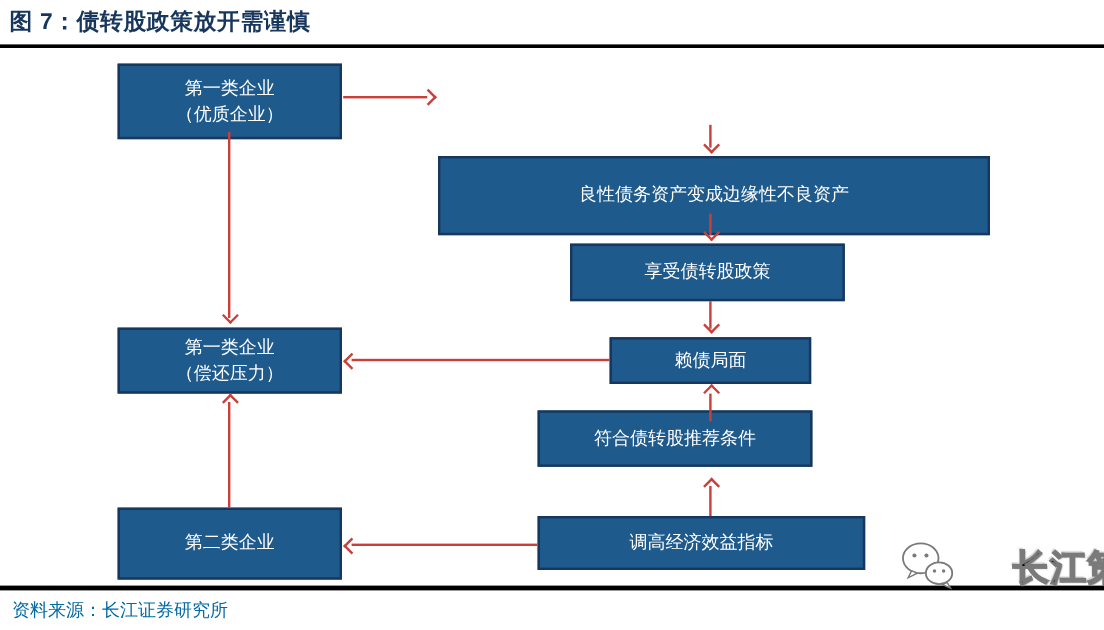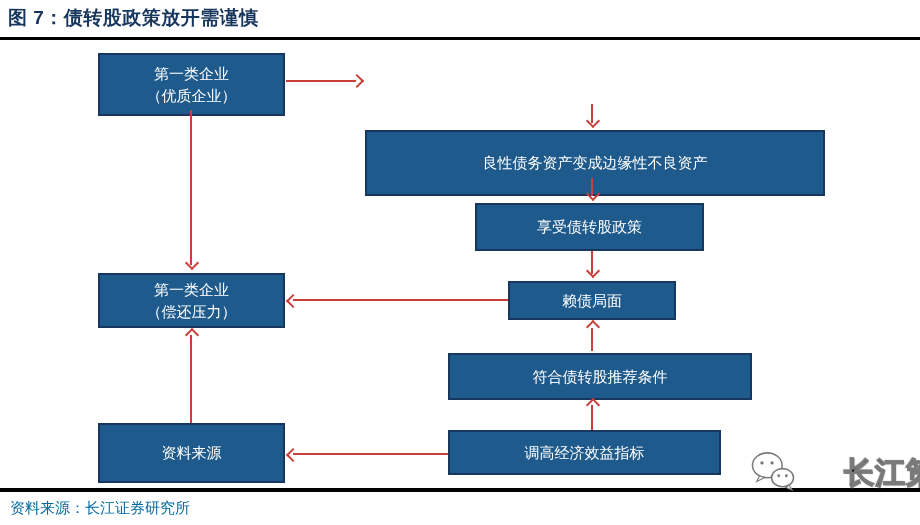--- a/index.html
+++ b/index.html
@@ -20,21 +20,21 @@
   .node{position:absolute;background:var(--node-fill);border:2px solid var(--node-border);
         color:#fff;display:flex;flex-direction:column;align-items:center;justify-content:center;
         text-align:center;font-size:15px;line-height:1.45;box-sizing:border-box;}
 
   .n-tier1{left:98px; top:53px; width:187px;height:63px;}
   .n-lower{left:365px;top:58px; width:460px;height:46px;}
   .n-benign{left:365px;top:130px;width:460px;height:66px;}
   .n-enjoy{left:475px;top:203px;width:229px;height:48px;}
   .n-evade{left:508px;top:281px;width:168px;height:39px;text-align:right;}
   .n-tier2{left:98px; top:273px;width:187px;height:55px;}
-  .n-meet{left:448px;top:353px;width:304px;height:47px;}
+  .n-meet{left:448px;top:342px;width:229px;height:47px;}
   .n-raise{left:448px;top:430px;width:273px;height:45px;}
   .n-tier3{left:98px; top:423px;width:187px;height:60px;}
 
   .edge{position:absolute;background:var(--arrow);}
   .ah{position:absolute;width:8px;height:8px;border-top:2px solid var(--arrow);border-right:2px solid var(--arrow);}
   .ah-right{transform:rotate(45deg);}
   .ah-down{transform:rotate(135deg);}
   .ah-left{transform:rotate(-135deg);}
   .ah-up{transform:rotate(-45deg);}
 
@@ -66,21 +66,21 @@
 
   <div class="node n-tier1">
     <span>第一类企业</span>
     <span>（优质企业）</span>
   </div>
   <div class="node n-tier2">
     <span>第一类企业</span>
     <span>（偿还压力）</span>
   </div>
   <div class="node n-tier3">
-    <span>资料来源</span>
+    <span>第二类企业</span>
   </div>
 
   <div class="node n-benign">良性债务资产变成边缘性不良资产</div>
   <div class="node n-enjoy">享受债转股政策</div>
   <div class="node n-evade">赖债局面</div>
   <div class="node n-meet">符合债转股推荐条件</div>
   <div class="node n-raise">调高经济效益指标</div>
 
   <div class="edge e1"></div>
     <div class="ah ah-right h1"></div>

